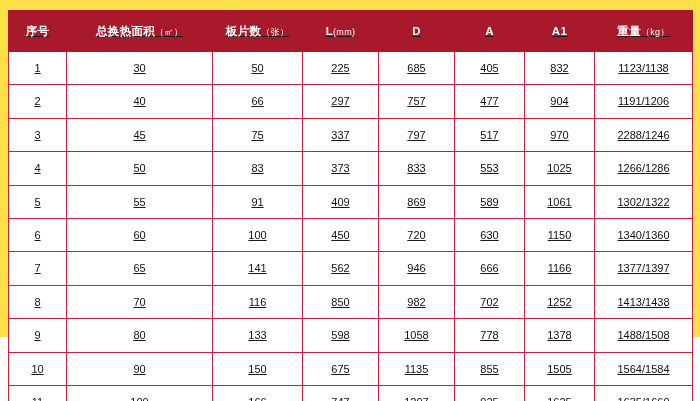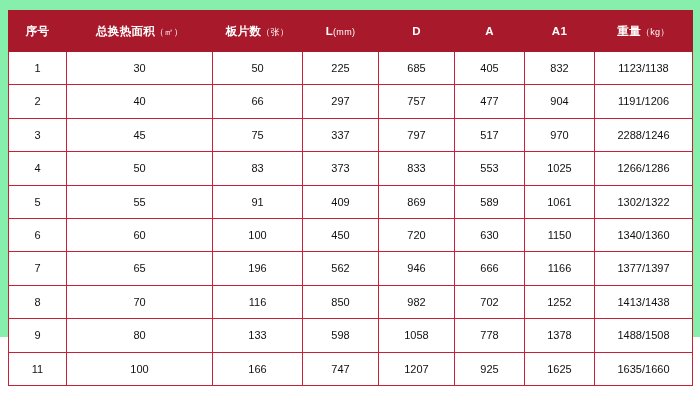--- a/index.html
+++ b/index.html
@@ -12,21 +12,22 @@
     height: 401px;
     font-family: "Liberation Sans", sans-serif;
     color: #1a1a1a;
     overflow: hidden;
   }
   .sheet {
     box-sizing: border-box;
     width: 700px;
     height: 337px;
     padding: 10px 8px 8px 8px;
-    background: #86efac;
+    background: #fde047;
+    text-decoration: underline;
   }
   table.spec {
     border-collapse: collapse;
     table-layout: fixed;
     width: 684px;
     margin: 0 auto;
     border: 1px solid #b9132a;
   }
   table.spec th,
   table.spec td {
@@ -149,21 +150,21 @@
         <td>100</td>
         <td>450</td>
         <td>720</td>
         <td>630</td>
         <td>1150</td>
         <td>1340/1360</td>
       </tr>
       <tr>
         <td>7</td>
         <td>65</td>
-        <td>196</td>
+        <td>141</td>
         <td>562</td>
         <td>946</td>
         <td>666</td>
         <td>1166</td>
         <td>1377/1397</td>
       </tr>
       <tr>
         <td>8</td>
         <td>70</td>
         <td>116</td>
@@ -177,20 +178,30 @@
         <td>9</td>
         <td>80</td>
         <td>133</td>
         <td>598</td>
         <td>1058</td>
         <td>778</td>
         <td>1378</td>
         <td>1488/1508</td>
       </tr>
       <tr>
+        <td>10</td>
+        <td>90</td>
+        <td>150</td>
+        <td>675</td>
+        <td>1135</td>
+        <td>855</td>
+        <td>1505</td>
+        <td>1564/1584</td>
+      </tr>
+      <tr>
         <td>11</td>
         <td>100</td>
         <td>166</td>
         <td>747</td>
         <td>1207</td>
         <td>925</td>
         <td>1625</td>
         <td>1635/1660</td>
       </tr>
     </tbody>

